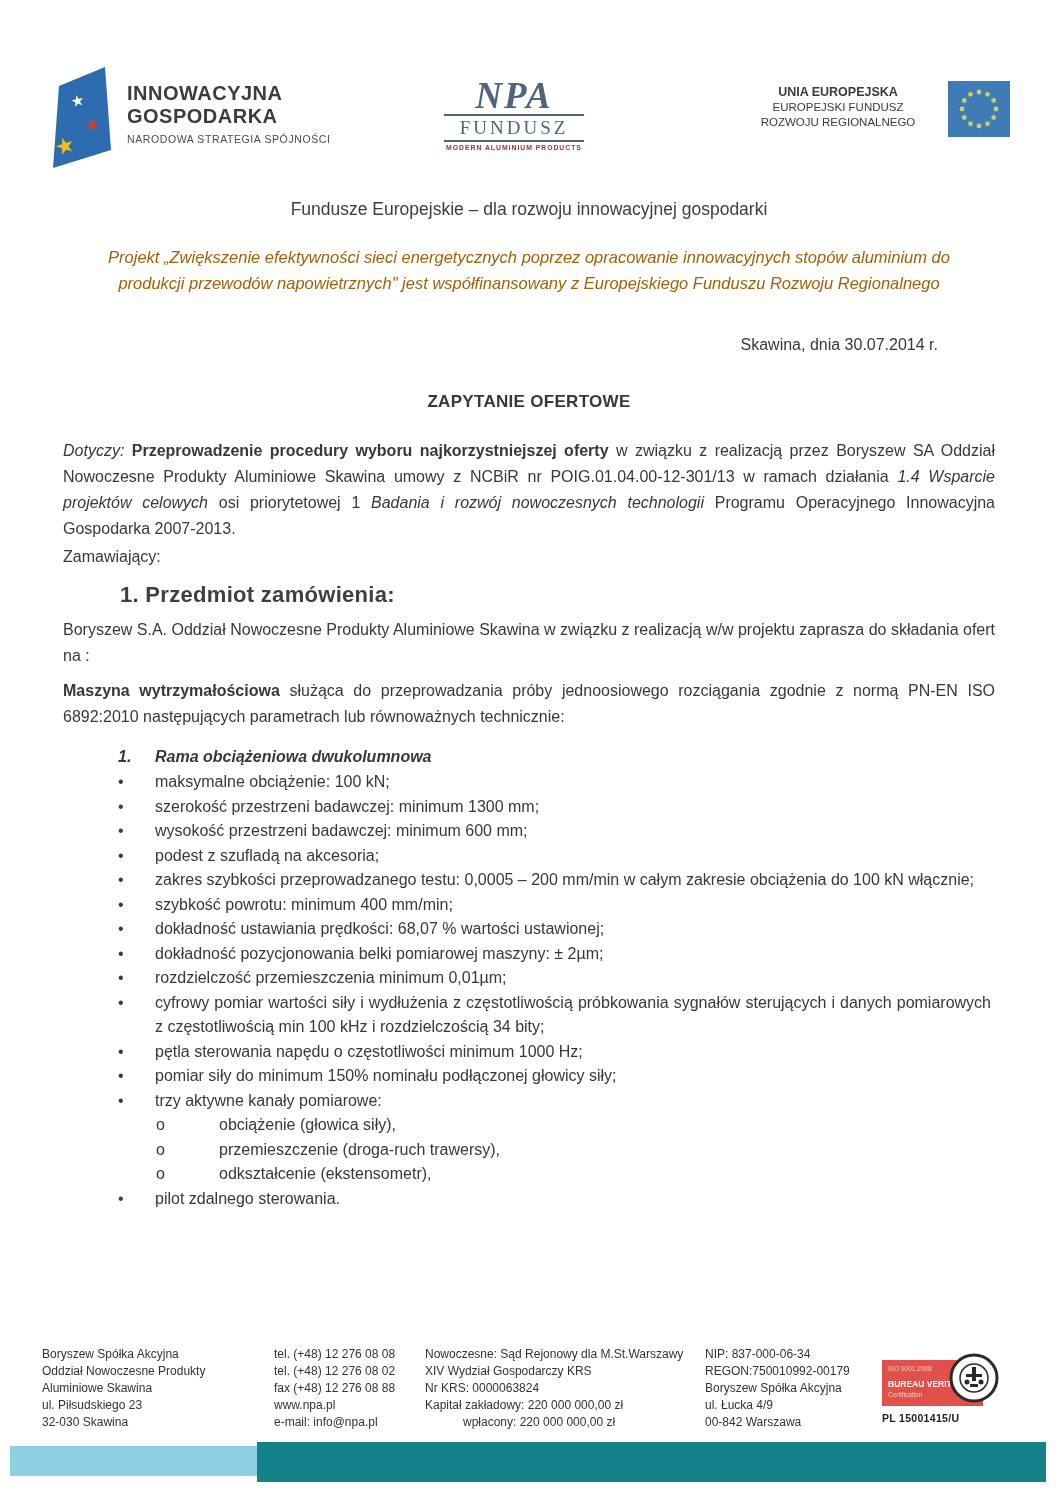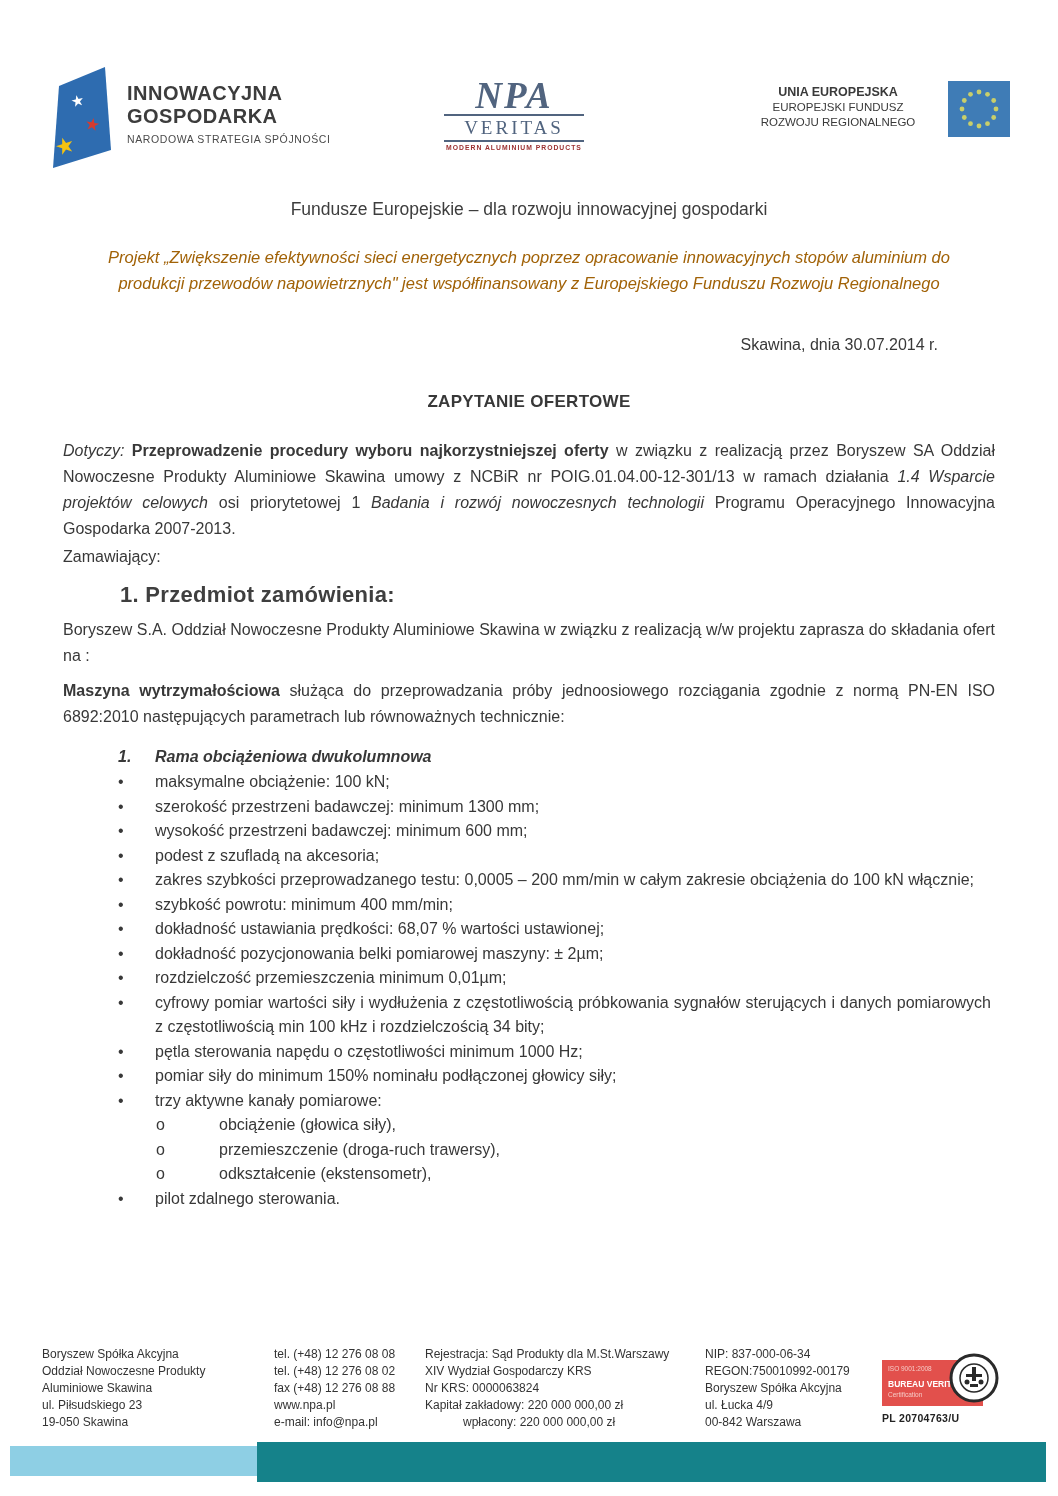--- a/index.html
+++ b/index.html
@@ -76,21 +76,21 @@
     </svg>
     <div class="ig-text">
       <div class="ig-l1">INNOWACYJNA</div>
       <div class="ig-l2">GOSPODARKA</div>
       <div class="ig-l3">NARODOWA STRATEGIA SPÓJNOŚCI</div>
     </div>
   </div>
 
   <div class="hdr-el npa-logo">
     <div class="npa-l1">NPA</div>
-    <div class="npa-l2">VERITAS</div>
+    <div class="npa-l2">FUNDUSZ</div>
     <div class="npa-l3">MODERN ALUMINIUM PRODUCTS</div>
   </div>
 
   <div class="hdr-el eu-text">
     <div class="eu-l1">UNIA EUROPEJSKA</div>
     <div class="eu-l2">EUROPEJSKI FUNDUSZ</div>
     <div class="eu-l3">ROZWOJU REGIONALNEGO</div>
   </div>
 
   <div class="hdr-el eu-flag">
@@ -209,31 +209,31 @@
         </div>
     </div>
   </div>
 
   <div class="footer">
     <div class="fcol fc1">
       <div>Boryszew Spółka Akcyjna</div>
       <div>Oddział Nowoczesne Produkty</div>
       <div>Aluminiowe Skawina</div>
       <div>ul. Piłsudskiego 23</div>
-      <div>19-050 Skawina</div>
+      <div>32-030 Skawina</div>
     </div>
     <div class="fcol fc2">
       <div>tel. (+48) 12 276 08 08</div>
       <div>tel. (+48) 12 276 08 02</div>
       <div>fax (+48) 12 276 08 88</div>
       <div>www.npa.pl</div>
       <div>e-mail: info@npa.pl</div>
     </div>
     <div class="fcol fc3">
-      <div>Rejestracja: Sąd Produkty dla M.St.Warszawy</div>
+      <div>Nowoczesne: Sąd Rejonowy dla M.St.Warszawy</div>
       <div>XIV Wydział Gospodarczy KRS</div>
       <div>Nr KRS: 0000063824</div>
       <div>Kapitał zakładowy: 220 000 000,00 zł</div>
       <div class="indent">wpłacony: 220 000 000,00 zł</div>
     </div>
     <div class="fcol fc4">
       <div>NIP: 837-000-06-34</div>
       <div>REGON:750010992-00179</div>
       <div>Boryszew Spółka Akcyjna</div>
       <div>ul. Łucka 4/9</div>
@@ -249,20 +249,20 @@
             <circle cx="26" cy="26" r="23" fill="#ffffff" stroke="#2a2a2a" stroke-width="3"></circle>
             <circle cx="26" cy="26" r="14" fill="none" stroke="#2a2a2a" stroke-width="1.5"></circle>
             <rect x="24" y="15" width="4" height="14" fill="#2a2a2a"></rect>
             <rect x="18" y="22" width="16" height="3" fill="#2a2a2a"></rect>
             <circle cx="19" cy="30" r="2.5" fill="#2a2a2a"></circle>
             <circle cx="33" cy="30" r="2.5" fill="#2a2a2a"></circle>
             <rect x="22" y="32" width="8" height="3" fill="#2a2a2a"></rect>
           </svg>
         </div>
       </div>
-      <div class="bv-num">PL 20704763/U</div>
+      <div class="bv-num">PL 15001415/U</div>
     </div>
   </div>
 
   <div class="bar bar-light"></div>
   <div class="bar bar-teal"></div>
 
 </div>
 
 </body></html>

